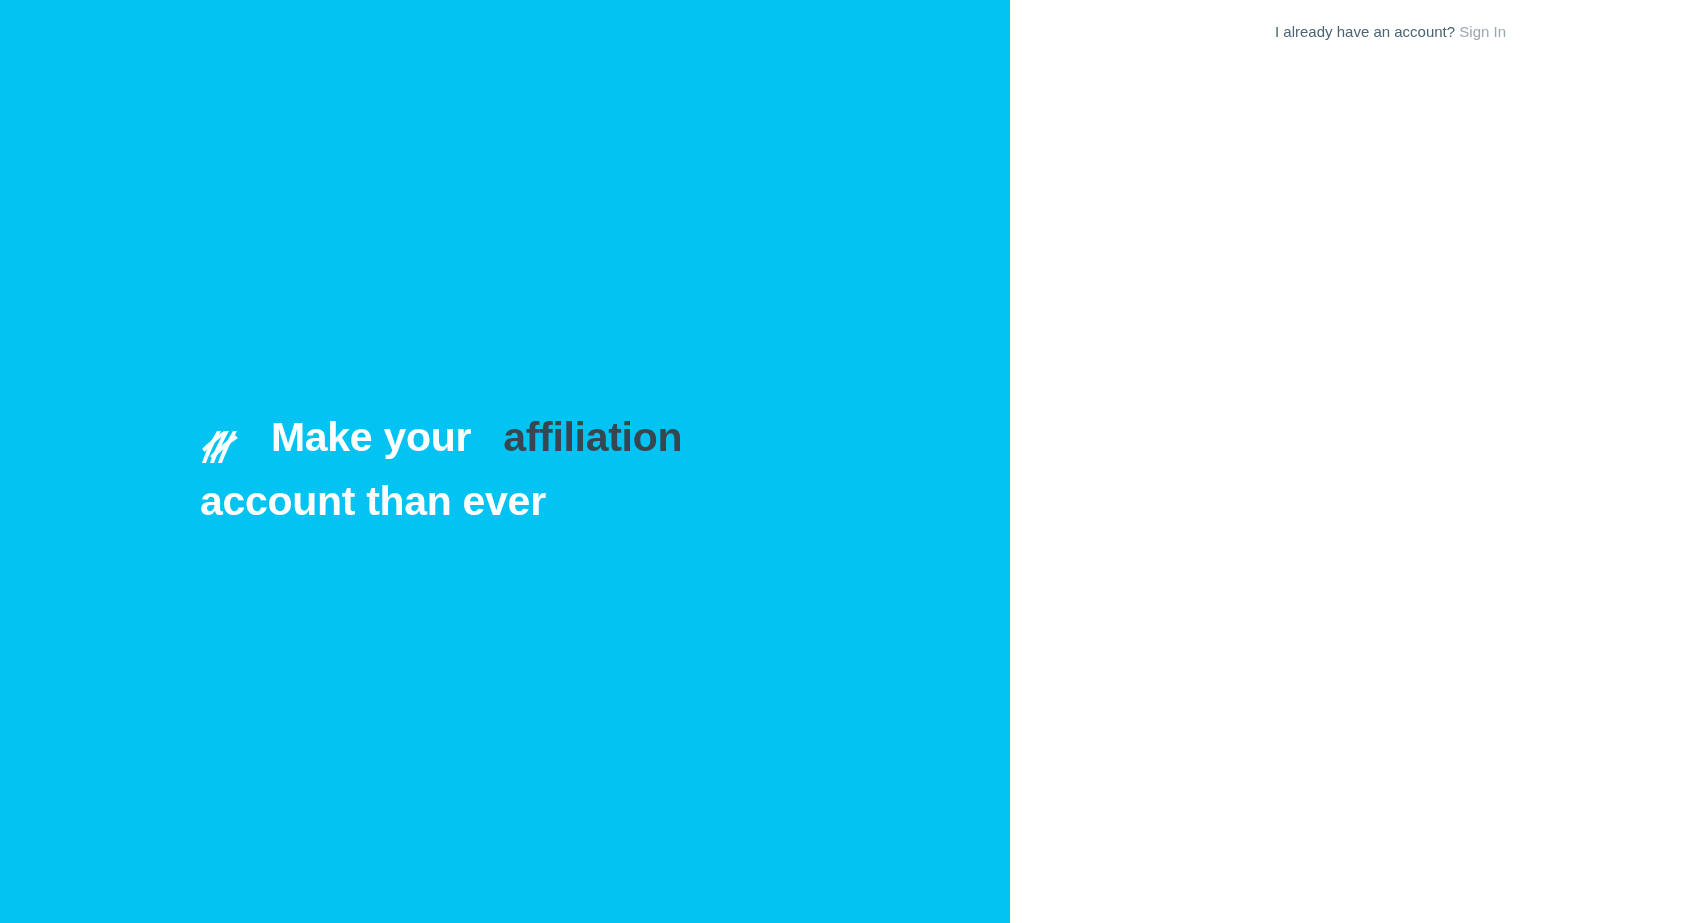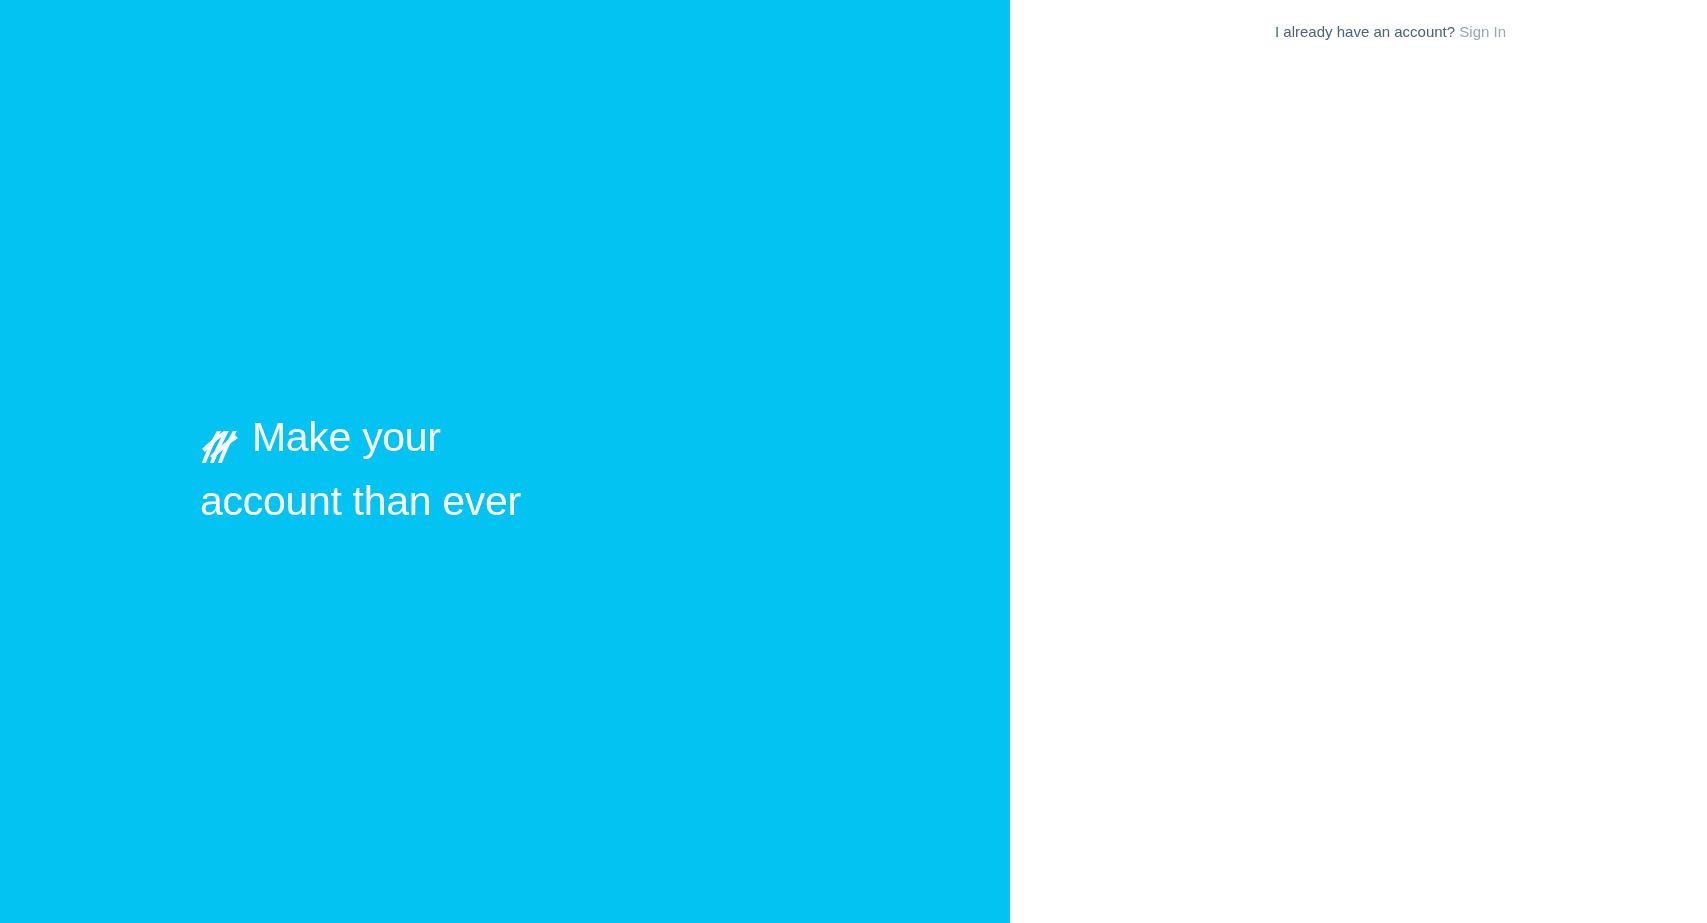--- a/index.html
+++ b/index.html
@@ -25,25 +25,26 @@
     flex: 0 0 1010px;
   }
   .hero-inner {
     position: absolute;
     left: 200px;
     top: 405px;
     width: 760px;
   }
   .hero-line {
     font-size: 41px;
-    font-weight: 400;
+    font-weight: 700;
     line-height: 64px;
     letter-spacing: -0.3px;
     color: #ffffff;
     white-space: nowrap;
+    gap: 19px;
   }
   .hero-line-1 { display: flex; align-items: center; }
   .logo-mark {
     display: inline-block;
     width: 42px;
     height: 36px;
     margin-right: 10px;
     flex: 0 0 42px;
   }
   .accent-word { color: #36474F; }
@@ -82,20 +83,21 @@
             <g fill="#ffffff">
               <path d="M2 34 C6 22 12 10 17 2 L21 2 C16 11 10 23 6 34 Z"></path>
               <path d="M10 34 C14 22 20 10 25 2 L29 2 C24 11 18 23 14 34 Z"></path>
               <path d="M18 34 C22 22 28 10 33 2 L37 2 C32 11 26 23 22 34 Z"></path>
               <path d="M2 20 C8 14 16 7 24 2 L28 4 C19 9 11 16 5 23 Z" opacity="0.95"></path>
               <path d="M10 27 C17 20 26 12 35 6 L38 9 C29 15 20 23 13 30 Z" opacity="0.95"></path>
             </g>
           </svg>
         </span>
         <span>Make your</span>
+        <span class="accent-word" style="margin-left:0.32em">affiliation</span>
       </div>
       <div class="hero-line">account than ever</div>
     </div>
   </div>
 
   <div class="form-panel">
 
     <div class="signin-row">
       <span>I already have an account?</span>
       <a class="signin-link" href="#">Sign In</a>

